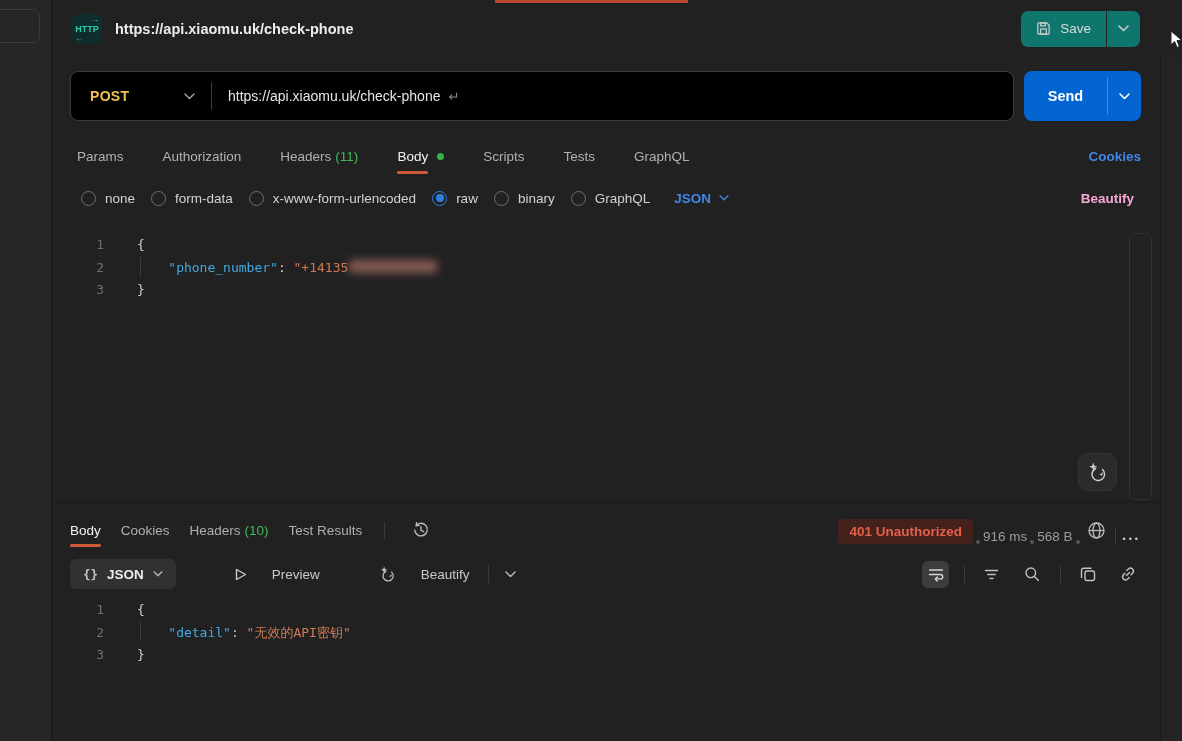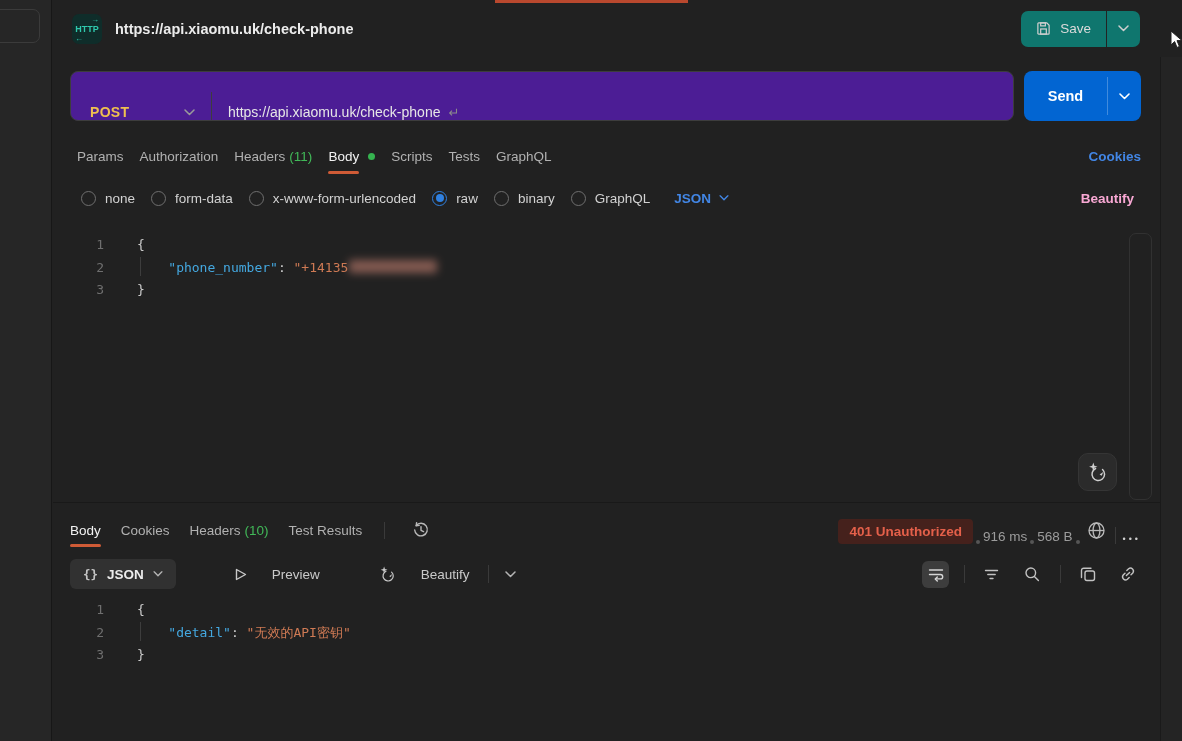--- a/index.html
+++ b/index.html
@@ -27,33 +27,33 @@
   .http-badge .arr-top { position:absolute; top:1px; right:3px; font-size:8px; color:#2fc9ad; }
   .http-badge .arr-bot { position:absolute; bottom:1px; left:3px; font-size:8px; color:#2fc9ad; }
   .header-title { margin-left:13px; font-size:14.5px; font-weight:700; color:#ececec; }
   .save-btn { margin-left:auto; display:flex; align-items:stretch; background:#0f766e; border-radius:7px; height:36px; overflow:hidden; }
   .save-main { display:flex; align-items:center; gap:9px; padding:0 15px; font-size:13.5px; color:#dadada; cursor:default; }
   .save-div { width:1px; background:#232323; }
   .save-caret { display:flex; align-items:center; padding:0 11px; }
 
   
   .url-row { position:absolute; top:71px; left:17px; right:41px; height:50px; display:flex; }
-  .url-box { flex:1; display:flex; align-items:flex-end; border:1px solid #3d3d3d; border-radius:8px; background:#4c1d95; margin-right:10px; overflow:hidden; }
+  .url-box { flex:1; display:flex; align-items:center; border:1px solid #3d3d3d; border-radius:8px; background:#000000; margin-right:10px; overflow:hidden; }
   .method-cell { display:flex; align-items:center; justify-content:space-between; width:140px; padding:0 16px 0 19px; flex:none; }
   .method-label { color:#efc04f; font-weight:700; font-size:14px; letter-spacing:.3px; }
   .vdiv { width:1px; height:28px; background:#3d3d3d; flex:none; }
   .url-text { margin-left:16px; font-size:14px; color:#e6e6e6; }
   .enter-glyph { color:#8b8b8b; margin-left:8px; font-size:13px; }
   .send-btn { width:117px; background:#0265d2; border-radius:8px; display:flex; align-items:stretch; color:#fff; overflow:hidden; }
   .send-main { flex:1; display:flex; align-items:center; justify-content:center; font-weight:700; font-size:14.5px; }
   .send-div { width:1px; background:rgba(255,255,255,.25); margin:6px 0; }
   .send-caret { width:33px; display:flex; align-items:center; justify-content:center; }
 
   
-  .req-tabs { position:absolute; top:136px; left:24px; right:41px; height:40px; display:flex; align-items:center; gap:16px; font-size:13.5px; color:#b1b1b1; }
+  .req-tabs { position:absolute; top:136px; left:24px; right:41px; height:40px; display:flex; align-items:center; gap:39px; font-size:13.5px; color:#b1b1b1; }
   .tab { display:flex; align-items:center; height:100%; position:relative; cursor:default; white-space:nowrap; }
   .tab .cnt { color:#41b958; margin-left:4px; }
   .tab.active { color:#f2f2f2; }
   .tab.active .tab-label { position:relative; }
   .tab.active .tab-label::after { content:""; position:absolute; left:0; right:0; bottom:-10px; height:3px; background:#cf5b36; border-radius:2px; }
   .green-dot { width:7px; height:7px; border-radius:50%; background:#35b34f; margin-left:9px; }
   .cookies-link { margin-left:auto; color:#4286e5; font-weight:600; }
 
   
   .radio-row { position:absolute; top:185px; left:28px; right:48px; height:26px; display:flex; align-items:center; gap:16px; font-size:13.5px; color:#d2d2d2; }

